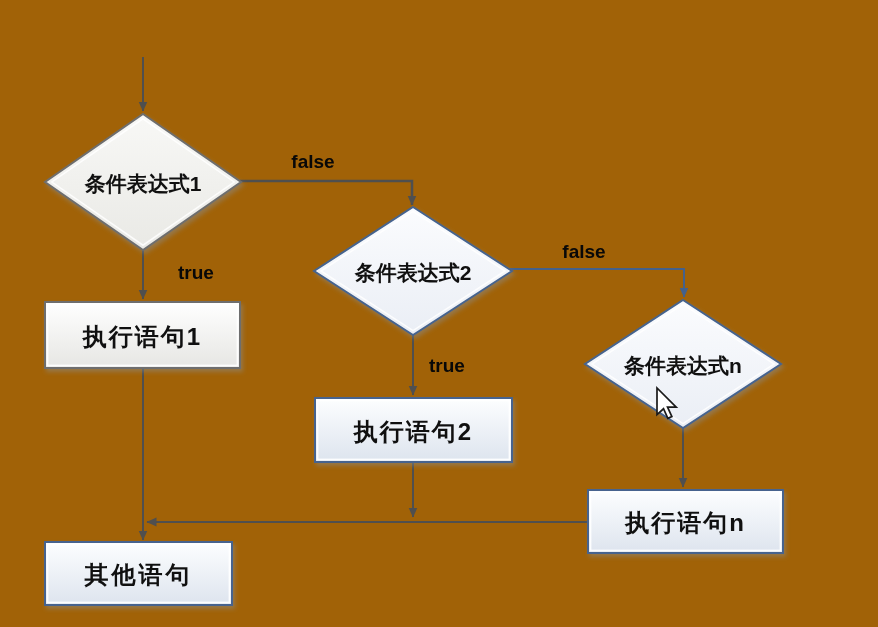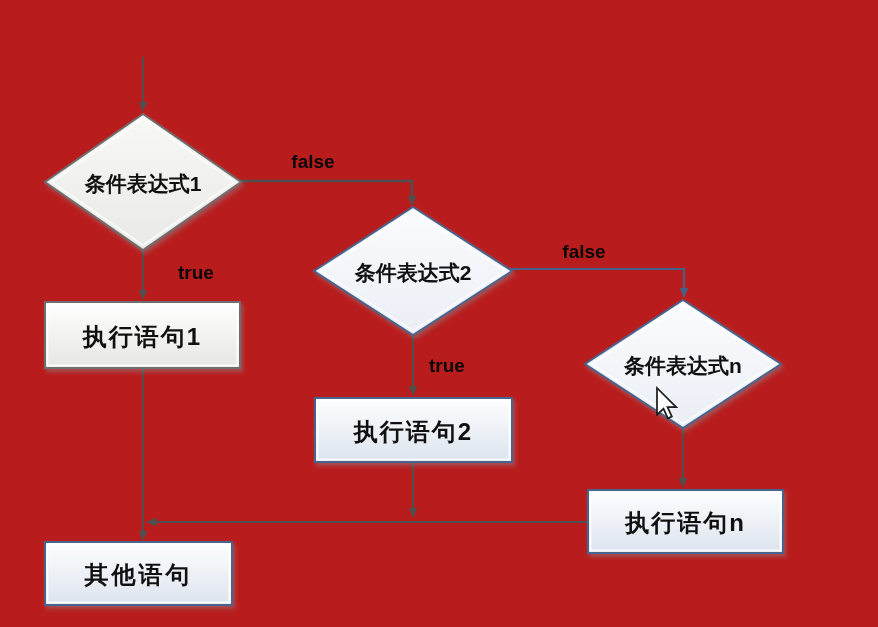--- a/index.html
+++ b/index.html
@@ -5,21 +5,21 @@
   html, body {
     margin: 0;
     padding: 0;
     background: #ffffff;
     font-family: "Liberation Sans", "DejaVu Sans", sans-serif;
   }
   .stage {
     position: relative;
     width: 878px;
     height: 627px;
-    background: #b91c1c;
+    background: #a16207;
     overflow: hidden;
   }
   svg text {
     font-family: "Liberation Sans", "DejaVu Sans", sans-serif;
   }
   .node-label {
     font-weight: bold;
     fill: #101010;
   }
   .edge-label {

